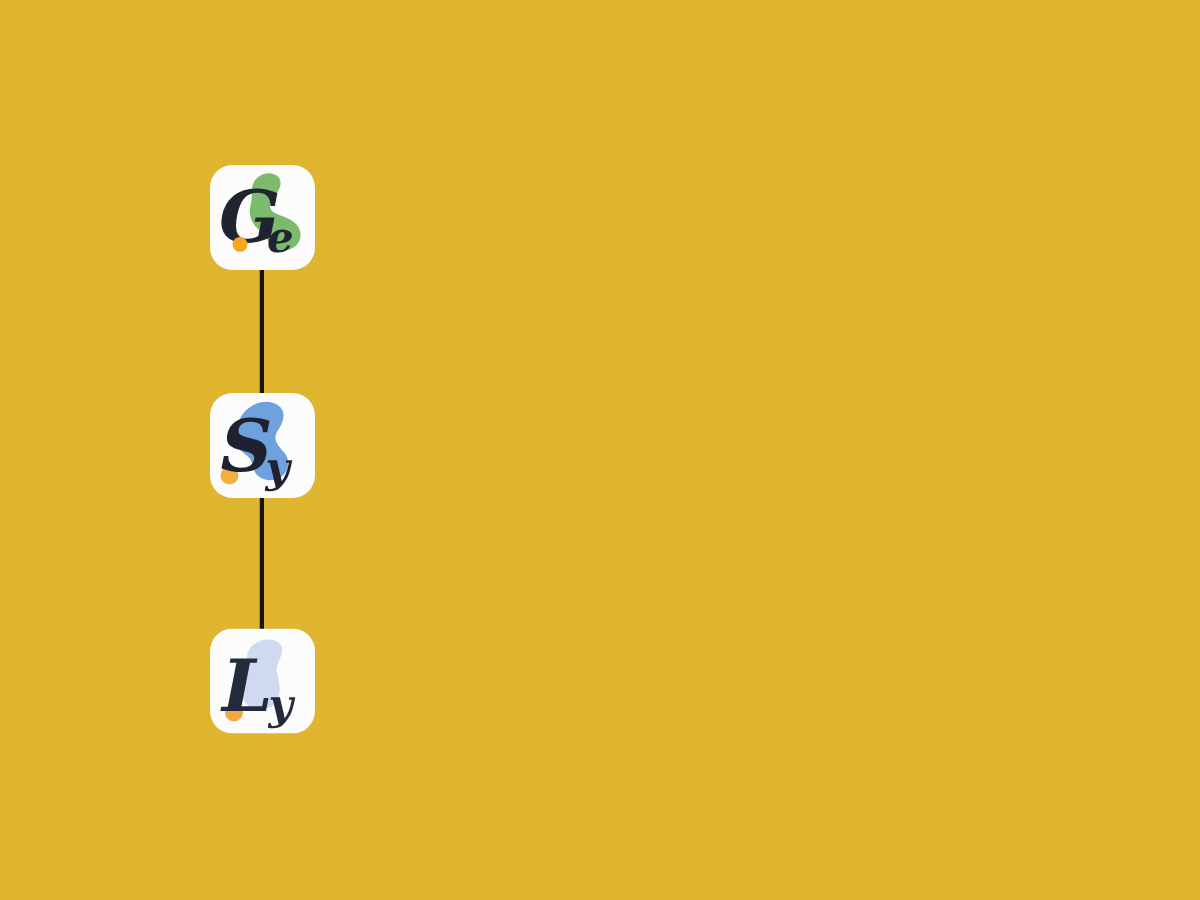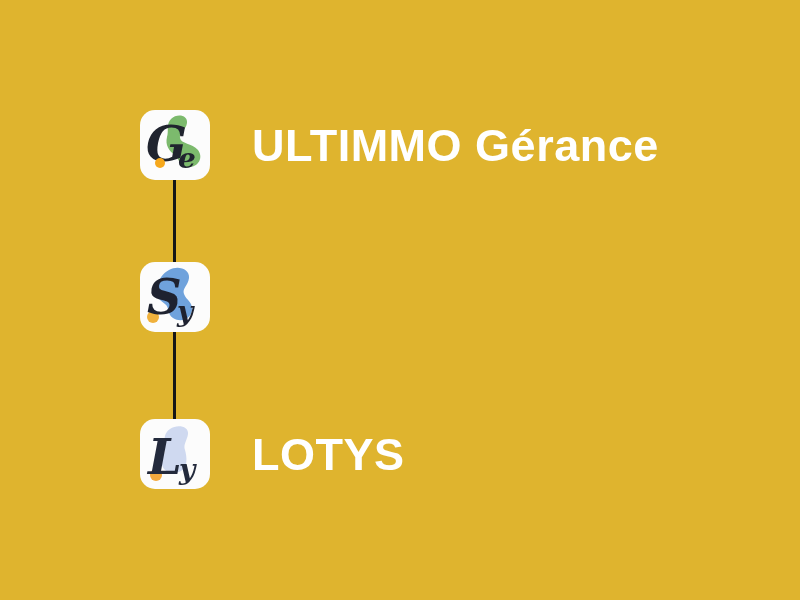--- a/index.html
+++ b/index.html
@@ -78,21 +78,20 @@
   <div class="node node-0">
     <div class="tile">
       <svg viewBox="0 0 70 70">
         <rect x="0" y="0" width="70" height="70" rx="15" fill="#FCFCFC"></rect>
         <path d="M31 9 C37 3 48 5 47 13 C46 20 39 22 40 28 C41 34 52 33 58 40 C64 48 58 58 47 57 C38 56 40 49 35 45 C29 41 25 35 27 27 C29 21 26 14 31 9 Z" fill="#7CBA6D"></path>
         <text class="logo-initial" x="6" y="51" fill="#20242F">G</text>
         <text class="logo-second" x="38" y="58" fill="#20242F">e</text>
         <circle cx="20" cy="53" r="5" fill="#F6A81C"></circle>
       </svg>
     </div>
-    <div class="label">ULTIMMO Gérance</div>
   </div>
 
   <div class="node node-1">
     <div class="tile">
       <svg viewBox="0 0 70 70">
         <rect x="0" y="0" width="70" height="70" rx="15" fill="#FCFCFC"></rect>
         <path d="M29 8 C38 3 50 7 49 16 C48 24 42 26 44 32 C46 38 53 40 52 48 C51 57 41 61 33 56 C27 52 30 46 25 42 C18 37 14 32 17 24 C20 16 22 12 29 8 Z" fill="#6FA2DC"></path>
         <circle cx="13" cy="55" r="6" fill="#F0B13C"></circle>
         <text class="logo-initial" x="7" y="52" fill="#1E2230">S</text>
         <text class="logo-second" x="37" y="59" fill="#1E2230">y</text>
@@ -103,16 +102,15 @@
   <div class="node node-2">
     <div class="tile">
       <svg viewBox="0 0 70 70">
         <rect x="0" y="0" width="70" height="70" rx="15" fill="#FCFCFC"></rect>
         <path d="M30 10 C37 5 49 7 48 15 C47 22 43 25 45 31 C47 38 48 48 41 52 C34 56 24 54 22 46 C20 40 26 36 25 28 C24 20 24 14 30 10 Z" fill="#CFD9F0"></path>
         <circle cx="16" cy="56" r="6" fill="#F3A93E"></circle>
         <text class="logo-initial" x="8" y="55" fill="#232A3C">L</text>
         <text class="logo-second" x="39" y="60" fill="#232A3C">y</text>
       </svg>
     </div>
-    <div class="label">LOTYS</div>
   </div>
 
 </div>
 
 </body></html>

